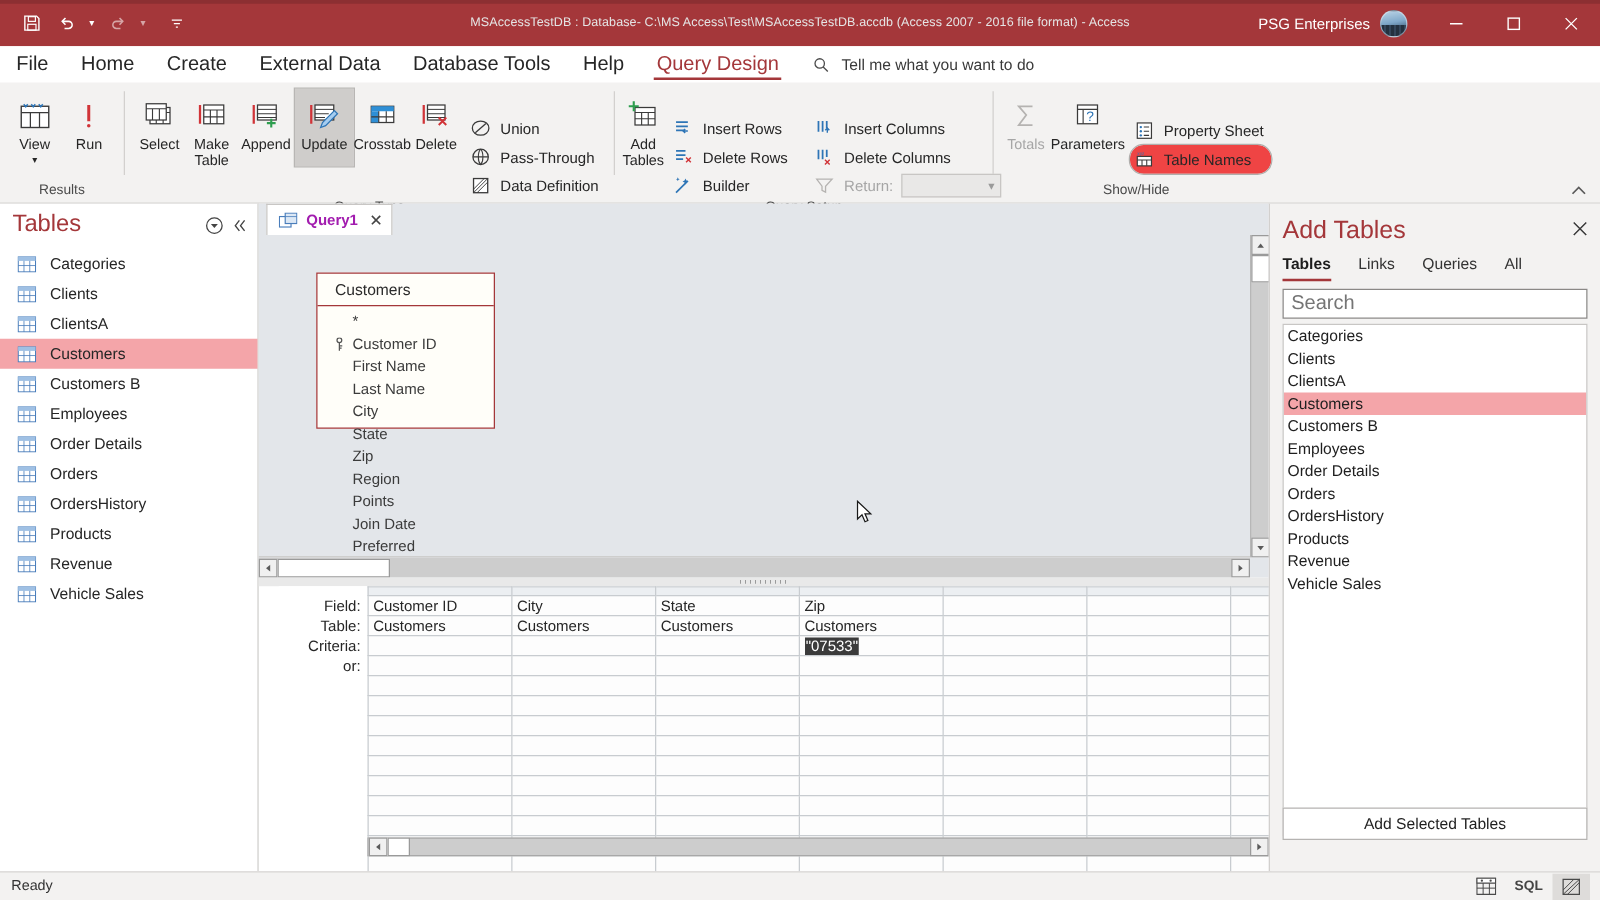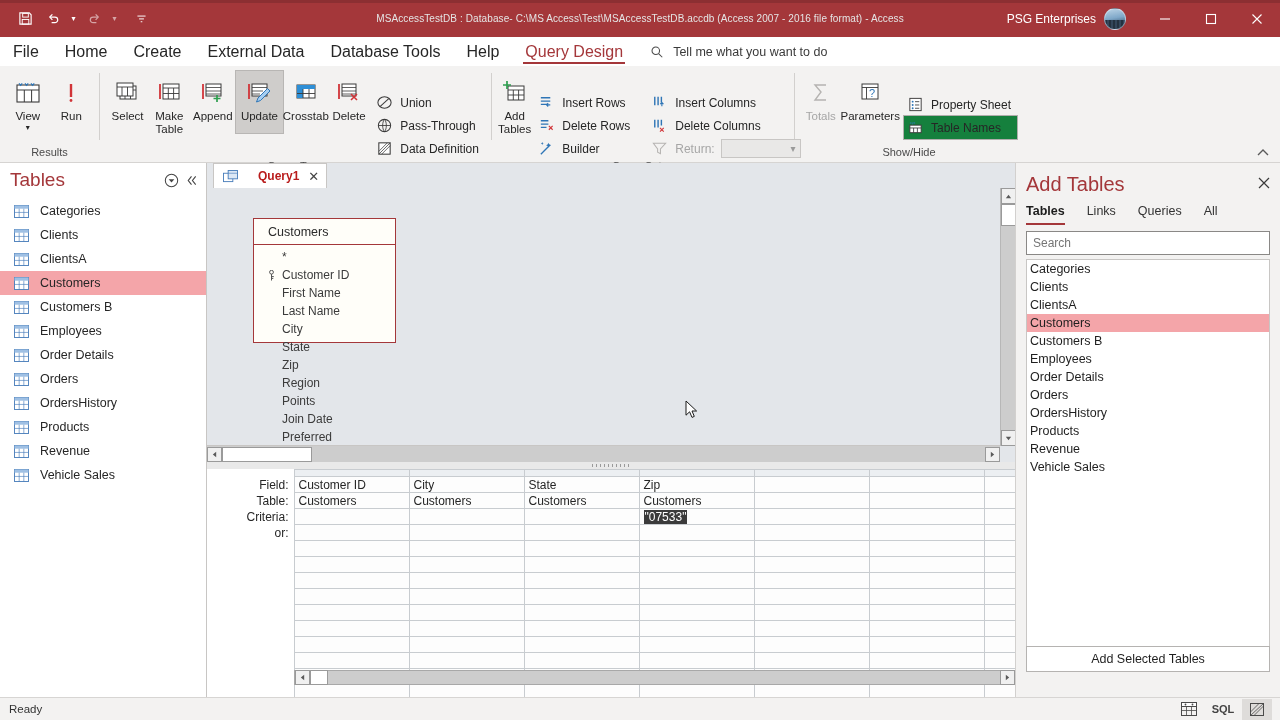--- a/index.html
+++ b/index.html
@@ -99,21 +99,21 @@
   .bigbtn .ic { height: 34px; display: flex; align-items: flex-end; justify-content: center; }
   .bigbtn.sel { background: #cfcdcb; outline: 1px solid #b8b6b4; }
   .bigbtn.dis { color: #a6a6a6; }
   .smallcol { display: flex; flex-direction: column; padding-top: 2px; margin-top: 18px; }
   .smallbtn {
     display: flex; align-items: center; gap: 6px; height: 23px; padding: 0 6px 0 2px;
     font-size: 12px; color: #262626; white-space: nowrap;
   }
   .smallbtn.dis { color: #a6a6a6; }
   .smallbtn .ic { width: 19px; height: 19px; display: flex; align-items: center; justify-content: center; }
-  .smallbtn.boxed { outline: 1px solid #b0aeac; background: #15803d; }
+  .smallbtn.boxed { outline: 1px solid #b0aeac; background: #ef4444; border-radius: 11px; }
   .retsel {
     width: 80px; height: 19px; background: #e9e8e7; border: 1px solid #c8c6c4;
     display: flex; align-items: center; justify-content: flex-end; padding-right: 4px;
     color: #9a9a9a; font-size: 10px;
   }
   .ribbon-collapse {
     position: absolute; right: 10px; bottom: 3px; color: #5a5a5a; font-size: 13px; line-height: 1;
   }
 
   
@@ -146,21 +146,21 @@
   .work {
     position: absolute; top: 163px; left: 207px; width: 808px; height: 534px;
     background: #fff;
   }
   .doctabs { height: 25px; background: #e3e6ea; display: flex; align-items: flex-end; }
   .doctab {
     height: 25px; background: #fff; border: 1px solid #c8c6c4; border-bottom: none;
     display: flex; align-items: center; gap: 7px; padding: 0 7px 0 9px; font-size: 12px;
     margin-left: 6px;
   }
-  .doctab .tname { font-weight: bold; color: #b91c1c; margin-left: 13px; }
+  .doctab .tname { font-weight: bold; color: #a21caf; }
   .doctab .x { color: #444; font-size: 13px; line-height: 1; padding-left: 2px; }
 
   .design-canvas {
     position: absolute; top: 25px; left: 0; width: 808px; height: 258px;
     background: #e3e6ea; border-bottom: 1px solid #c8c6c4;
   }
   .tablebox {
     position: absolute; left: 46px; top: 30px; width: 143px; height: 125px;
     background: #fffef9; border: 1px solid #a4373a;
   }
@@ -250,21 +250,21 @@
   }
   .ap-tab.active { font-weight: bold; color: #1d1d1d; }
   .ap-tab.active::after {
     content:""; position:absolute; left:0; right:14px; bottom:0; height:2px; background:#a4373a;
   }
   .ap-search {
     margin: 6px 10px 0 10px; height: 24px; border: 1px solid #8a8886; background: #fff;
     display: flex; align-items: center; padding: 0 6px;
   }
   .ap-search input {
-    border:0; outline:0; width:100%; font-size:12px; color:#6a6a6a; font-family: inherit;
+    border:0; outline:0; width:100%; font-size:16px; color:#6a6a6a; font-family: inherit;
   }
   .ap-list {
     margin: 4px 10px 0 10px; height: 410px; background: #fff; border: 1px solid #c8c6c4;
     overflow: hidden;
   }
   .ap-item { height: 18px; display: flex; align-items: center; padding-left: 3px; font-size: 12.5px; color: #1f1f1f; }
   .ap-item.sel { background: #f4a5a9; }
   .ap-add-btn {
     position: absolute; left: 10px; right: 10px; bottom: 25px; height: 26px;
     border: 1px solid #b5b3b1; background: #fff; display: flex; align-items: center;

